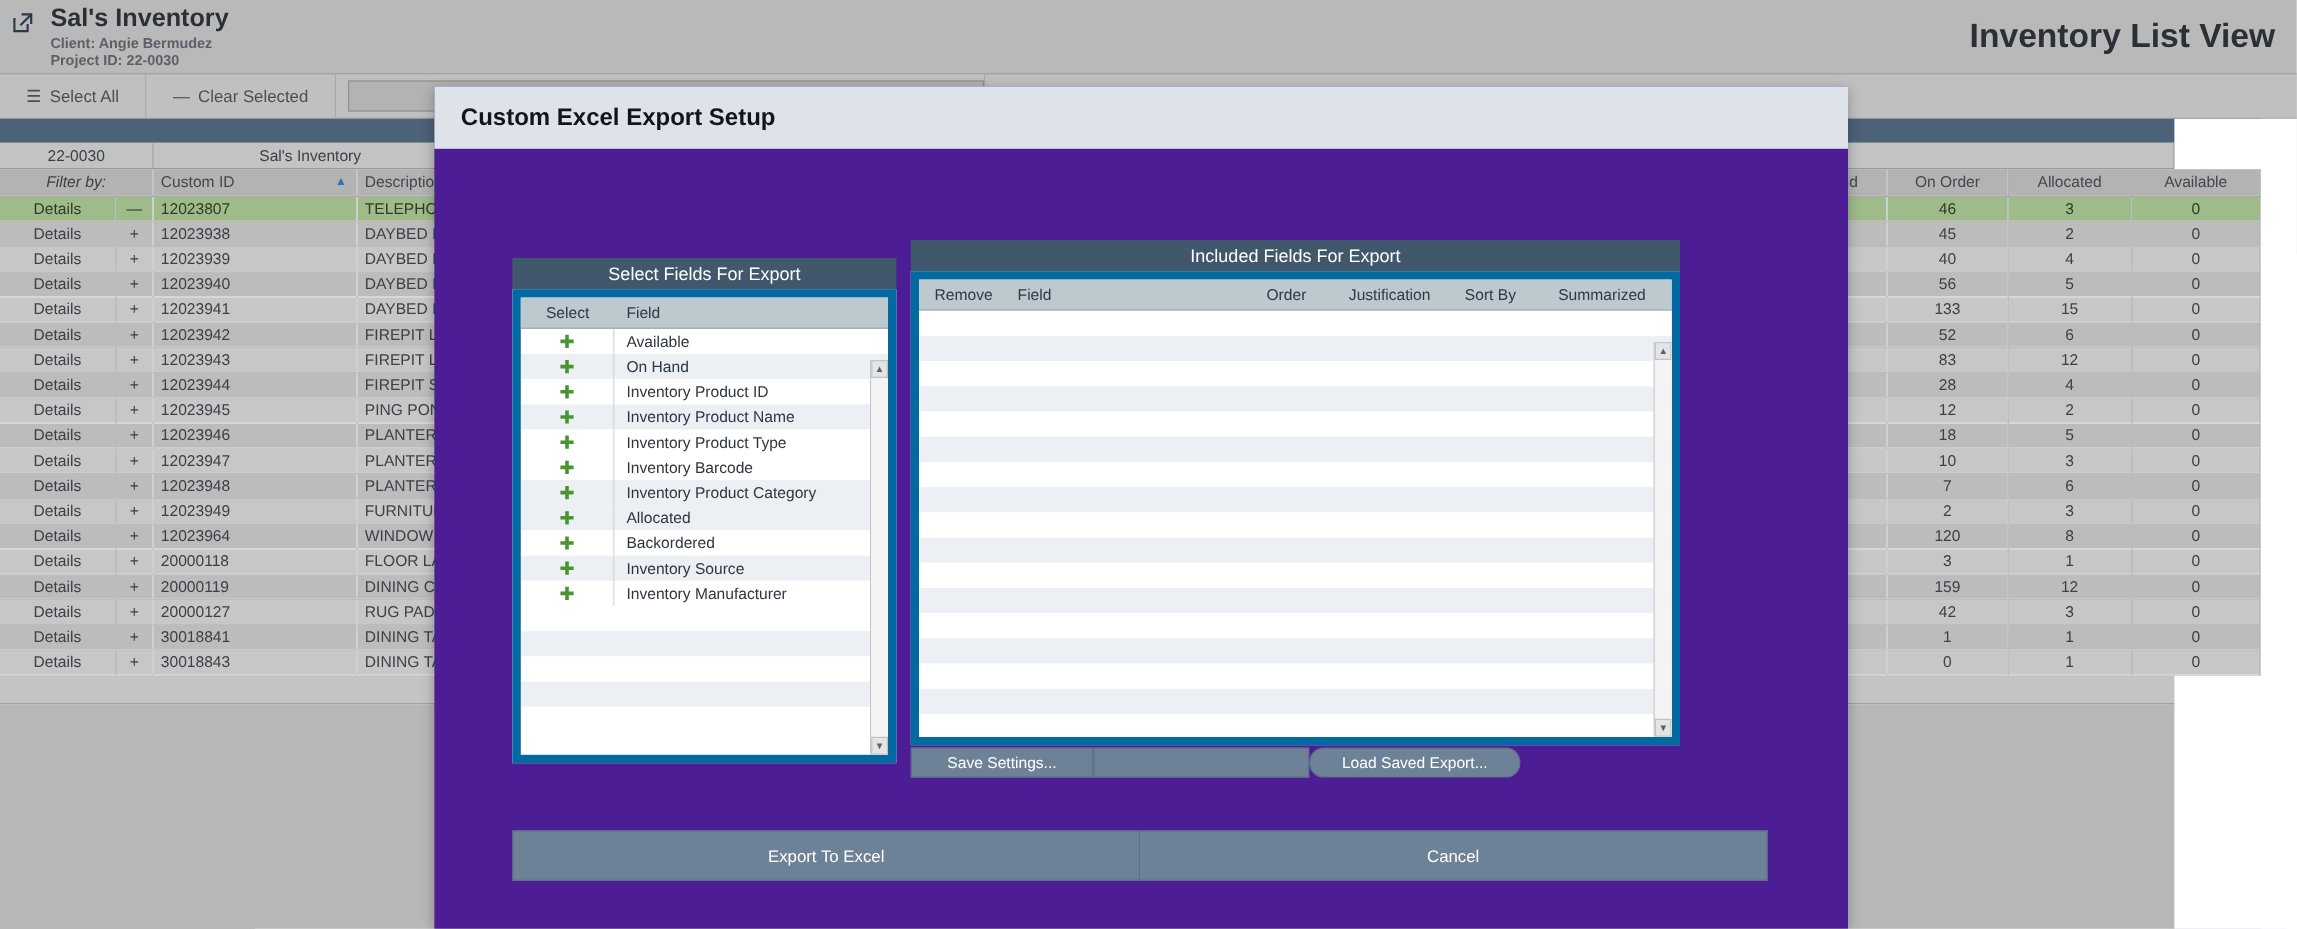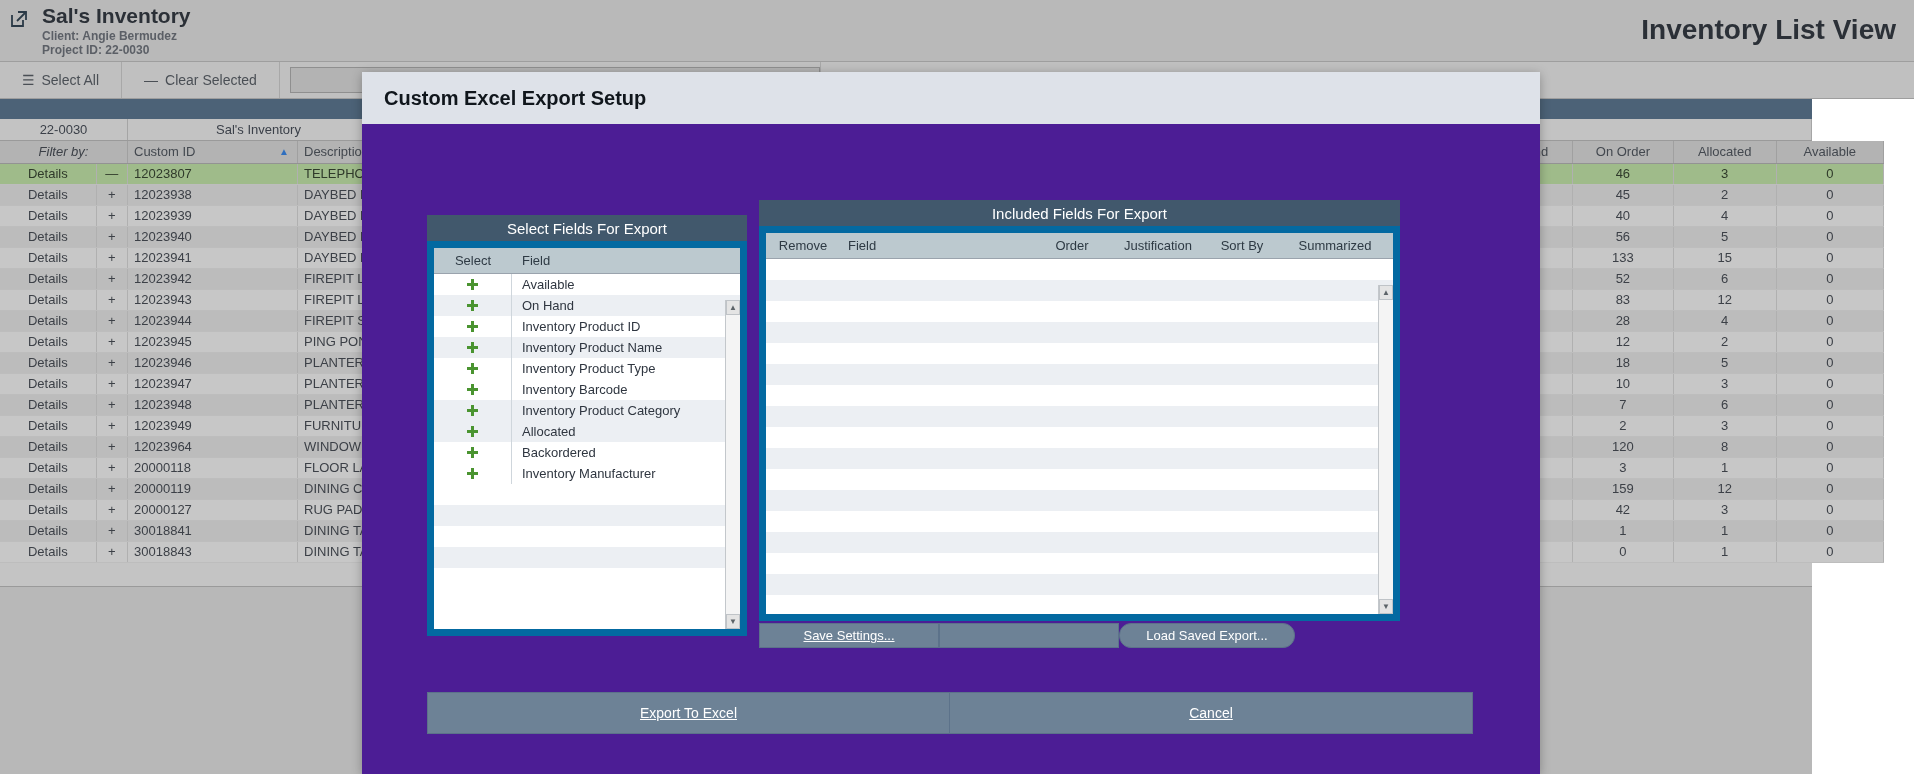--- a/index.html
+++ b/index.html
@@ -197,32 +197,31 @@
   .rp-row { height:21px; }
   .rp-row.odd { background:#ffffff; }
   .rp-row.even { background:#eceff3; }
 
   .rp-btnrow { display:flex; margin-top:2px; }
   .rp-btn {
     height:25px; background:#6d8296; color:#ffffff; font-size:13px;
     display:flex; align-items:center; justify-content:center;
     border:1px solid #5c728a;
   }
-  .rp-btn.a { width:180px;text-decoration:underline; }
+  .rp-btn.a { width:152px; }
   .rp-btn.mid { width:180px; }
   .rp-btn.b { width:176px;border-radius:12px; }
   .rp-btn.spacer { background:#6d8296; }
 
   
   .bottom-btns { position:absolute; left:65px; top:568px; display:flex; }
   .big-btn {
     height:42px; background:#6d8296; color:#ffffff; font-size:14px;
     display:flex; align-items:center; justify-content:center;
     border:1px solid #5c728a;
-    text-decoration:underline;
   }
   .big-btn.export { width:523px; }
   .big-btn.cancel { width:523px; border-left:none; }
 </style>
 </head>
 <body>
 
 <div id="app">
 
   <div class="titlebar">
@@ -591,20 +590,28 @@
                 <div class="lp-name">Allocated</div>
               </div>
               <div class="lp-row odd">
                 <div class="lp-plus">
                   <svg width="13" height="13" viewBox="0 0 13 13">
                     <path d="M5 1 H8 V5 H12 V8 H8 V12 H5 V8 H1 V5 H5 Z" fill="#4a9430"></path>
                   </svg>
                 </div>
                 <div class="lp-name">Backordered</div>
               </div>
+              <div class="lp-row even">
+                <div class="lp-plus">
+                  <svg width="13" height="13" viewBox="0 0 13 13">
+                    <path d="M5 1 H8 V5 H12 V8 H8 V12 H5 V8 H1 V5 H5 Z" fill="#4a9430"></path>
+                  </svg>
+                </div>
+                <div class="lp-name">Inventory Source</div>
+              </div>
               <div class="lp-row odd">
                 <div class="lp-plus">
                   <svg width="13" height="13" viewBox="0 0 13 13">
                     <path d="M5 1 H8 V5 H12 V8 H8 V12 H5 V8 H1 V5 H5 Z" fill="#4a9430"></path>
                   </svg>
                 </div>
                 <div class="lp-name">Inventory Manufacturer</div>
               </div>
               <div class="lp-row blank odd">
                 <div class="lp-plus"></div>

